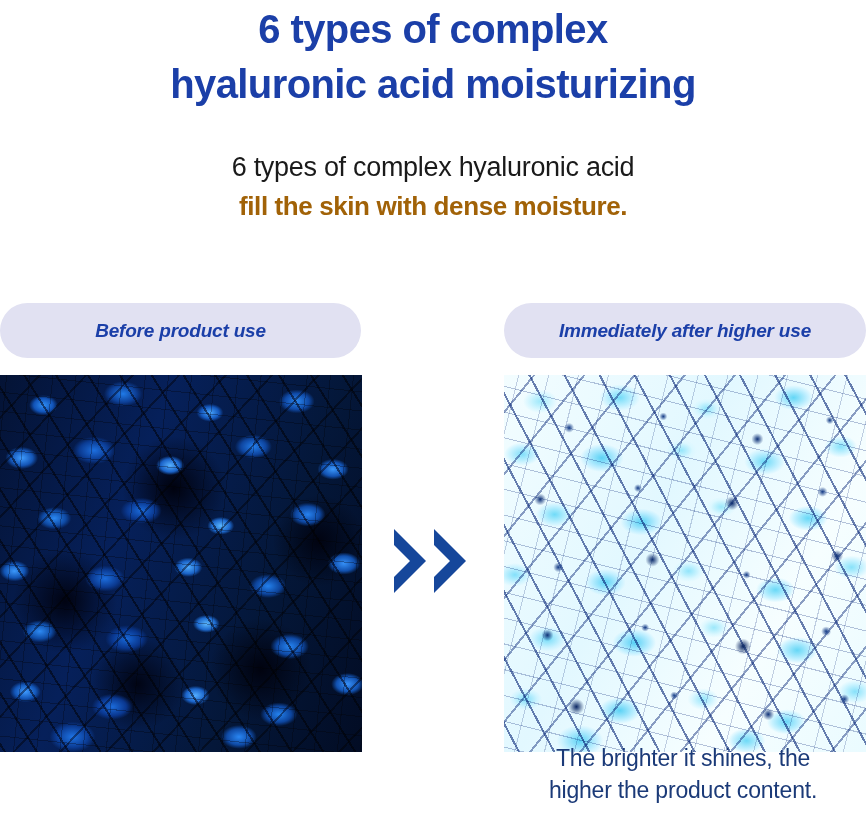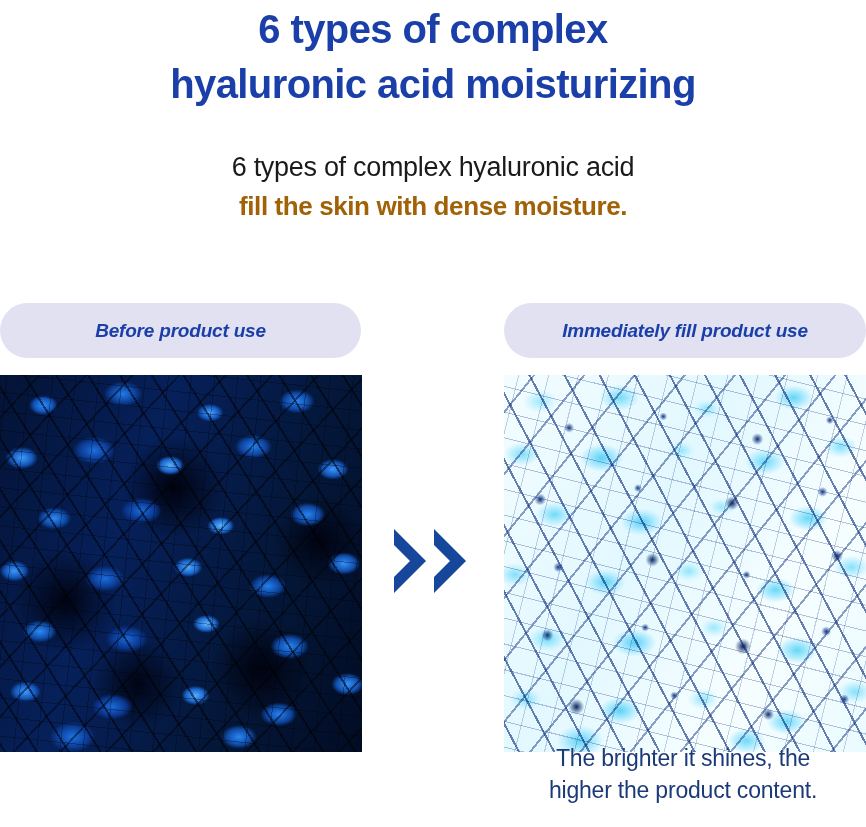--- a/index.html
+++ b/index.html
@@ -271,21 +271,21 @@
   <div class="subcopy">
     <span class="sub-line-1">6 types of complex hyaluronic acid</span>
     <span class="sub-line-2">fill the skin with dense moisture.</span>
   </div>
 
   <div class="pill pill-before">
     <span class="pill-label">Before product use</span>
   </div>
 
   <div class="pill pill-after">
-    <span class="pill-label">Immediately fill product use</span>
+    <span class="pill-label">Immediately after higher use</span>
   </div>
 
   <div class="panel panel-before">
     <div class="tex tex-before"></div>
   </div>
 
   <div class="arrow">
     <svg width="84" height="72" viewBox="0 0 84 72" xmlns="http://www.w3.org/2000/svg" aria-hidden="true">
       <path d="M4 4 L36 36 L4 68 L4 52 L20 36 L4 20 Z" fill="#16479B"></path>
       <path d="M44 4 L76 36 L44 68 L44 52 L60 36 L44 20 Z" fill="#16479B"></path>

